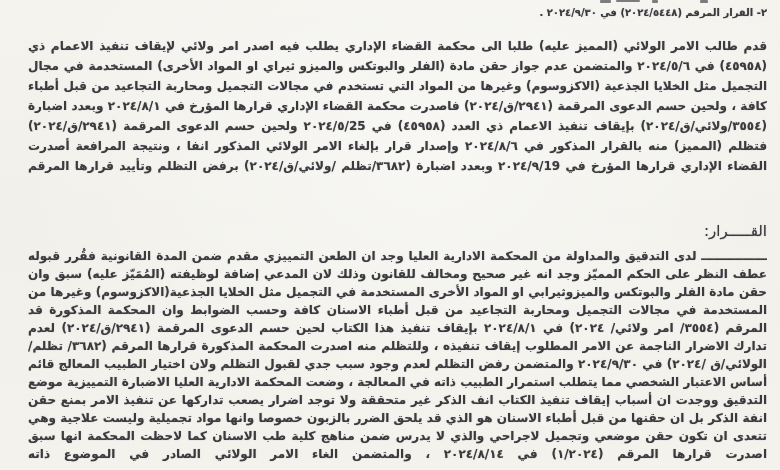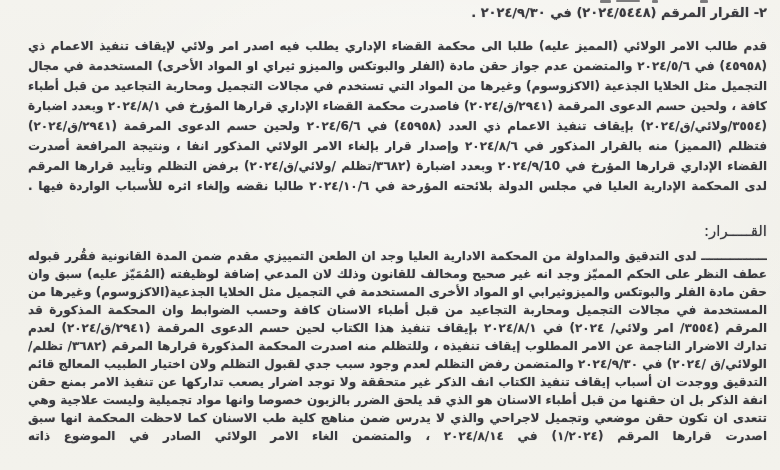--- a/index.html
+++ b/index.html
@@ -26,21 +26,21 @@
     text-align-last:justify;
     overflow:hidden;
     font-size:12px;
     font-weight:bold;
     color:var(--ink);
     text-shadow:0 0 1px rgba(58,58,63,0.45);
   }
   .ref-line{
     position:absolute;top:3px;right:13px;left:28px;
     height:20px;line-height:20px;
-    font-size:13px;font-weight:bold;
+    font-size:10px;font-weight:bold;
     text-align:right;
     text-shadow:0 0 1px rgba(58,58,63,0.5);
     white-space:nowrap;overflow:hidden;
   }
   .para{position:absolute;right:13px;left:28px;}
   .para-facts{top:36px;}
   .para-facts .line{height:20px;line-height:20px;}
   .heading{
     position:absolute;top:222px;right:13px;
     font-size:15px;font-weight:normal;
@@ -66,35 +66,35 @@
     <span class="frag d"></span>
   </div>
 
   <div class="ref-line">٢- القرار المرقم (٢٠٢٤/٥٤٤٨) في ٢٠٢٤/٩/٣٠ .</div>
 
   <div class="para para-facts">
       <div class="line">قدم طالب الامر الولائي (المميز عليه) طلبا الى محكمة القضاء الإداري يطلب فيه اصدر امر ولائي لإيقاف تنفيذ الاعمام ذي العدد</div>
       <div class="line">(٤٥٩٥٨) في ٢٠٢٤/٥/٦ والمتضمن عدم جواز حقن مادة (الفلر والبوتكس والميزو ثيراي او المواد الأخرى) المستخدمة في مجال</div>
       <div class="line">التجميل مثل الخلايا الجذعية (الاكزوسوم) وغيرها من المواد التي تستخدم في مجالات التجميل ومحاربة التجاعيد من قبل أطباء الاسنان</div>
       <div class="line">كافة ، ولحين حسم الدعوى المرقمة (٢٩٤١/ق/٢٠٢٤) فاصدرت محكمة القضاء الإداري قرارها المؤرخ في ٢٠٢٤/٨/١ وبعدد اضبارة</div>
-      <div class="line">(٣٥٥٤/ولائي/ق/٢٠٢٤) بإيقاف تنفيذ الاعمام ذي العدد (٤٥٩٥٨) في ٢٠٢٤/6/٦ ولحين حسم الدعوى المرقمة (٢٩٤١/ق/٢٠٢٤)</div>
+      <div class="line">(٣٥٥٤/ولائي/ق/٢٠٢٤) بإيقاف تنفيذ الاعمام ذي العدد (٤٥٩٥٨) في ٢٠٢٤/٥/25 ولحين حسم الدعوى المرقمة (٢٩٤١/ق/٢٠٢٤)</div>
       <div class="line">فتظلم (المميز) منه بالقرار المذكور في ٢٠٢٤/٨/٦ وإصدار قرار بإلغاء الامر الولائي المذكور انفا ، ونتيجة المرافعة أصدرت محكمة</div>
-      <div class="line">القضاء الإداري قرارها المؤرخ في ٢٠٢٤/٩/10 وبعدد اضبارة (٣٦٨٢/تظلم /ولائي/ق/٢٠٢٤) برفض التظلم وتأييد قرارها المرقم</div>
-      <div class="line">لدى المحكمة الإدارية العليا في مجلس الدولة بلائحته المؤرخة في ٢٠٢٤/١٠/٦ طالبا نقضه وإلغاء اثره للأسباب الواردة فيها .</div>
+      <div class="line">القضاء الإداري قرارها المؤرخ في ٢٠٢٤/٩/19 وبعدد اضبارة (٣٦٨٢/تظلم /ولائي/ق/٢٠٢٤) برفض التظلم وتأييد قرارها المرقم</div>
     </div>
 
   <div class="heading">القـــــرار:</div>
 
   <div class="para para-decision">
       <div class="line">ــــــــــــــــ لدى التدقيق والمداولة من المحكمة الادارية العليا وجد ان الطعن التمييزي مقدم ضمن المدة القانونية فقُرر قبوله شكلا ، ولدى</div>
       <div class="line">عطف النظر على الحكم المميّز وجد انه غير صحيح ومخالف للقانون وذلك لان المدعي إضافة لوظيفته (المُمَيّز عليه) سبق وان قدم طلبا</div>
       <div class="line">حقن مادة الفلر والبوتكس والميزوثيرابي او المواد الأخرى المستخدمة في التجميل مثل الخلايا الجذعية(الاكزوسوم) وغيرها من المواد</div>
       <div class="line">المستخدمة في مجالات التجميل ومحاربة التجاعيد من قبل أطباء الاسنان كافة وحسب الضوابط وان المحكمة المذكورة قد اصدرت قرارها</div>
       <div class="line">المرقم (٣٥٥٤/ امر ولائي/ ٢٠٢٤) في ٢٠٢٤/٨/١ بإيقاف تنفيذ هذا الكتاب لحين حسم الدعوى المرقمة (٢٩٤١/ق/٢٠٢٤) لعدم إمكانية</div>
       <div class="line">تدارك الاضرار الناجمة عن الامر المطلوب إيقاف تنفيذه ، وللتظلم منه اصدرت المحكمة المذكورة قرارها المرقم (٣٦٨٢/ تظلم/</div>
       <div class="line">الولائي/ق /٢٠٢٤) في ٢٠٢٤/٩/٣٠ والمتضمن رفض التظلم لعدم وجود سبب جدي لقبول التظلم ولان اختيار الطبيب المعالج قائم على</div>
+      <div class="line">أساس الاعتبار الشخصي مما يتطلب استمرار الطبيب ذاته في المعالجة ، وضعت المحكمة الادارية العليا الاضبارة التمييزية موضع</div>
       <div class="line">التدقيق ووجدت ان أسباب إيقاف تنفيذ الكتاب انف الذكر غير متحققة ولا توجد اضرار يصعب تداركها عن تنفيذ الامر بمنع حقن المواد</div>
       <div class="line">انفة الذكر بل ان حقنها من قبل أطباء الاسنان هو الذي قد يلحق الضرر بالزبون خصوصا وانها مواد تجميلية وليست علاجية وهي لا</div>
       <div class="line">تتعدى ان تكون حقن موضعي وتجميل لاجراحي والذي لا يدرس ضمن مناهج كلية طب الاسنان كما لاحظت المحكمة انها سبق وان</div>
       <div class="line">اصدرت قرارها المرقم (١/٢٠٢٤) في ٢٠٢٤/٨/١٤ ، والمتضمن الغاء الامر الولائي الصادر في الموضوع ذاته</div>
     </div>
 
 </div>
 
 </body></html>

